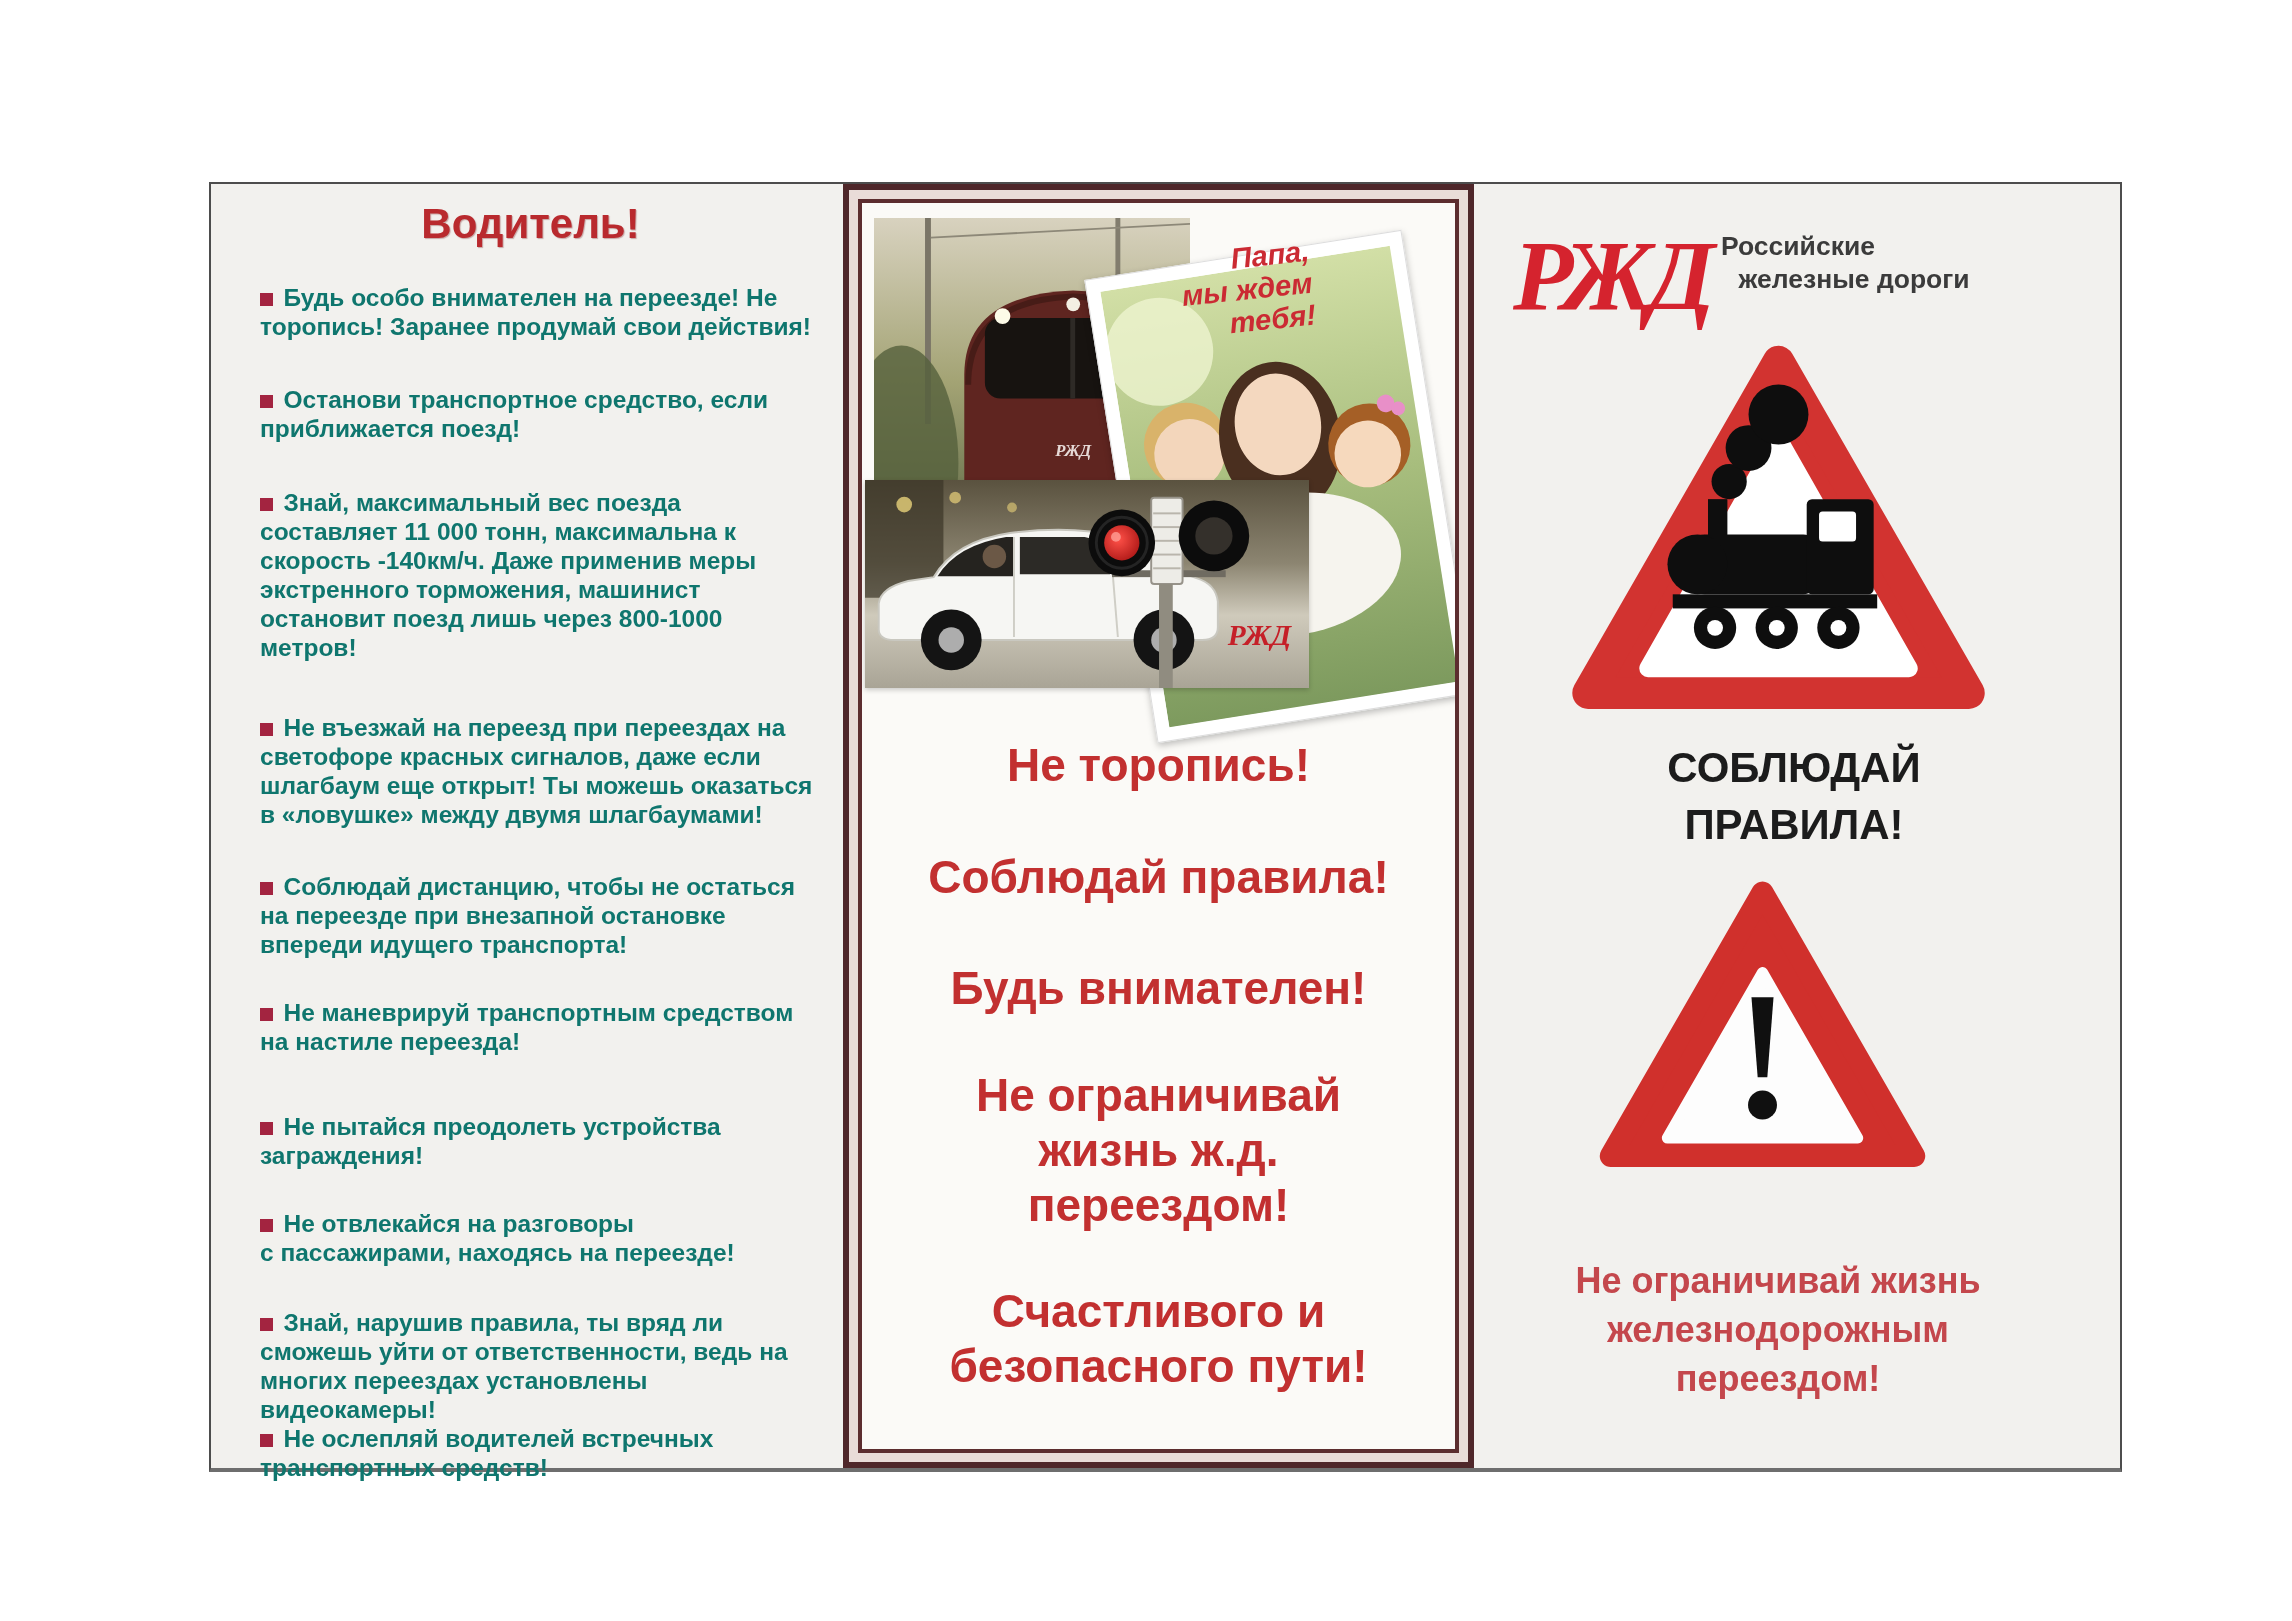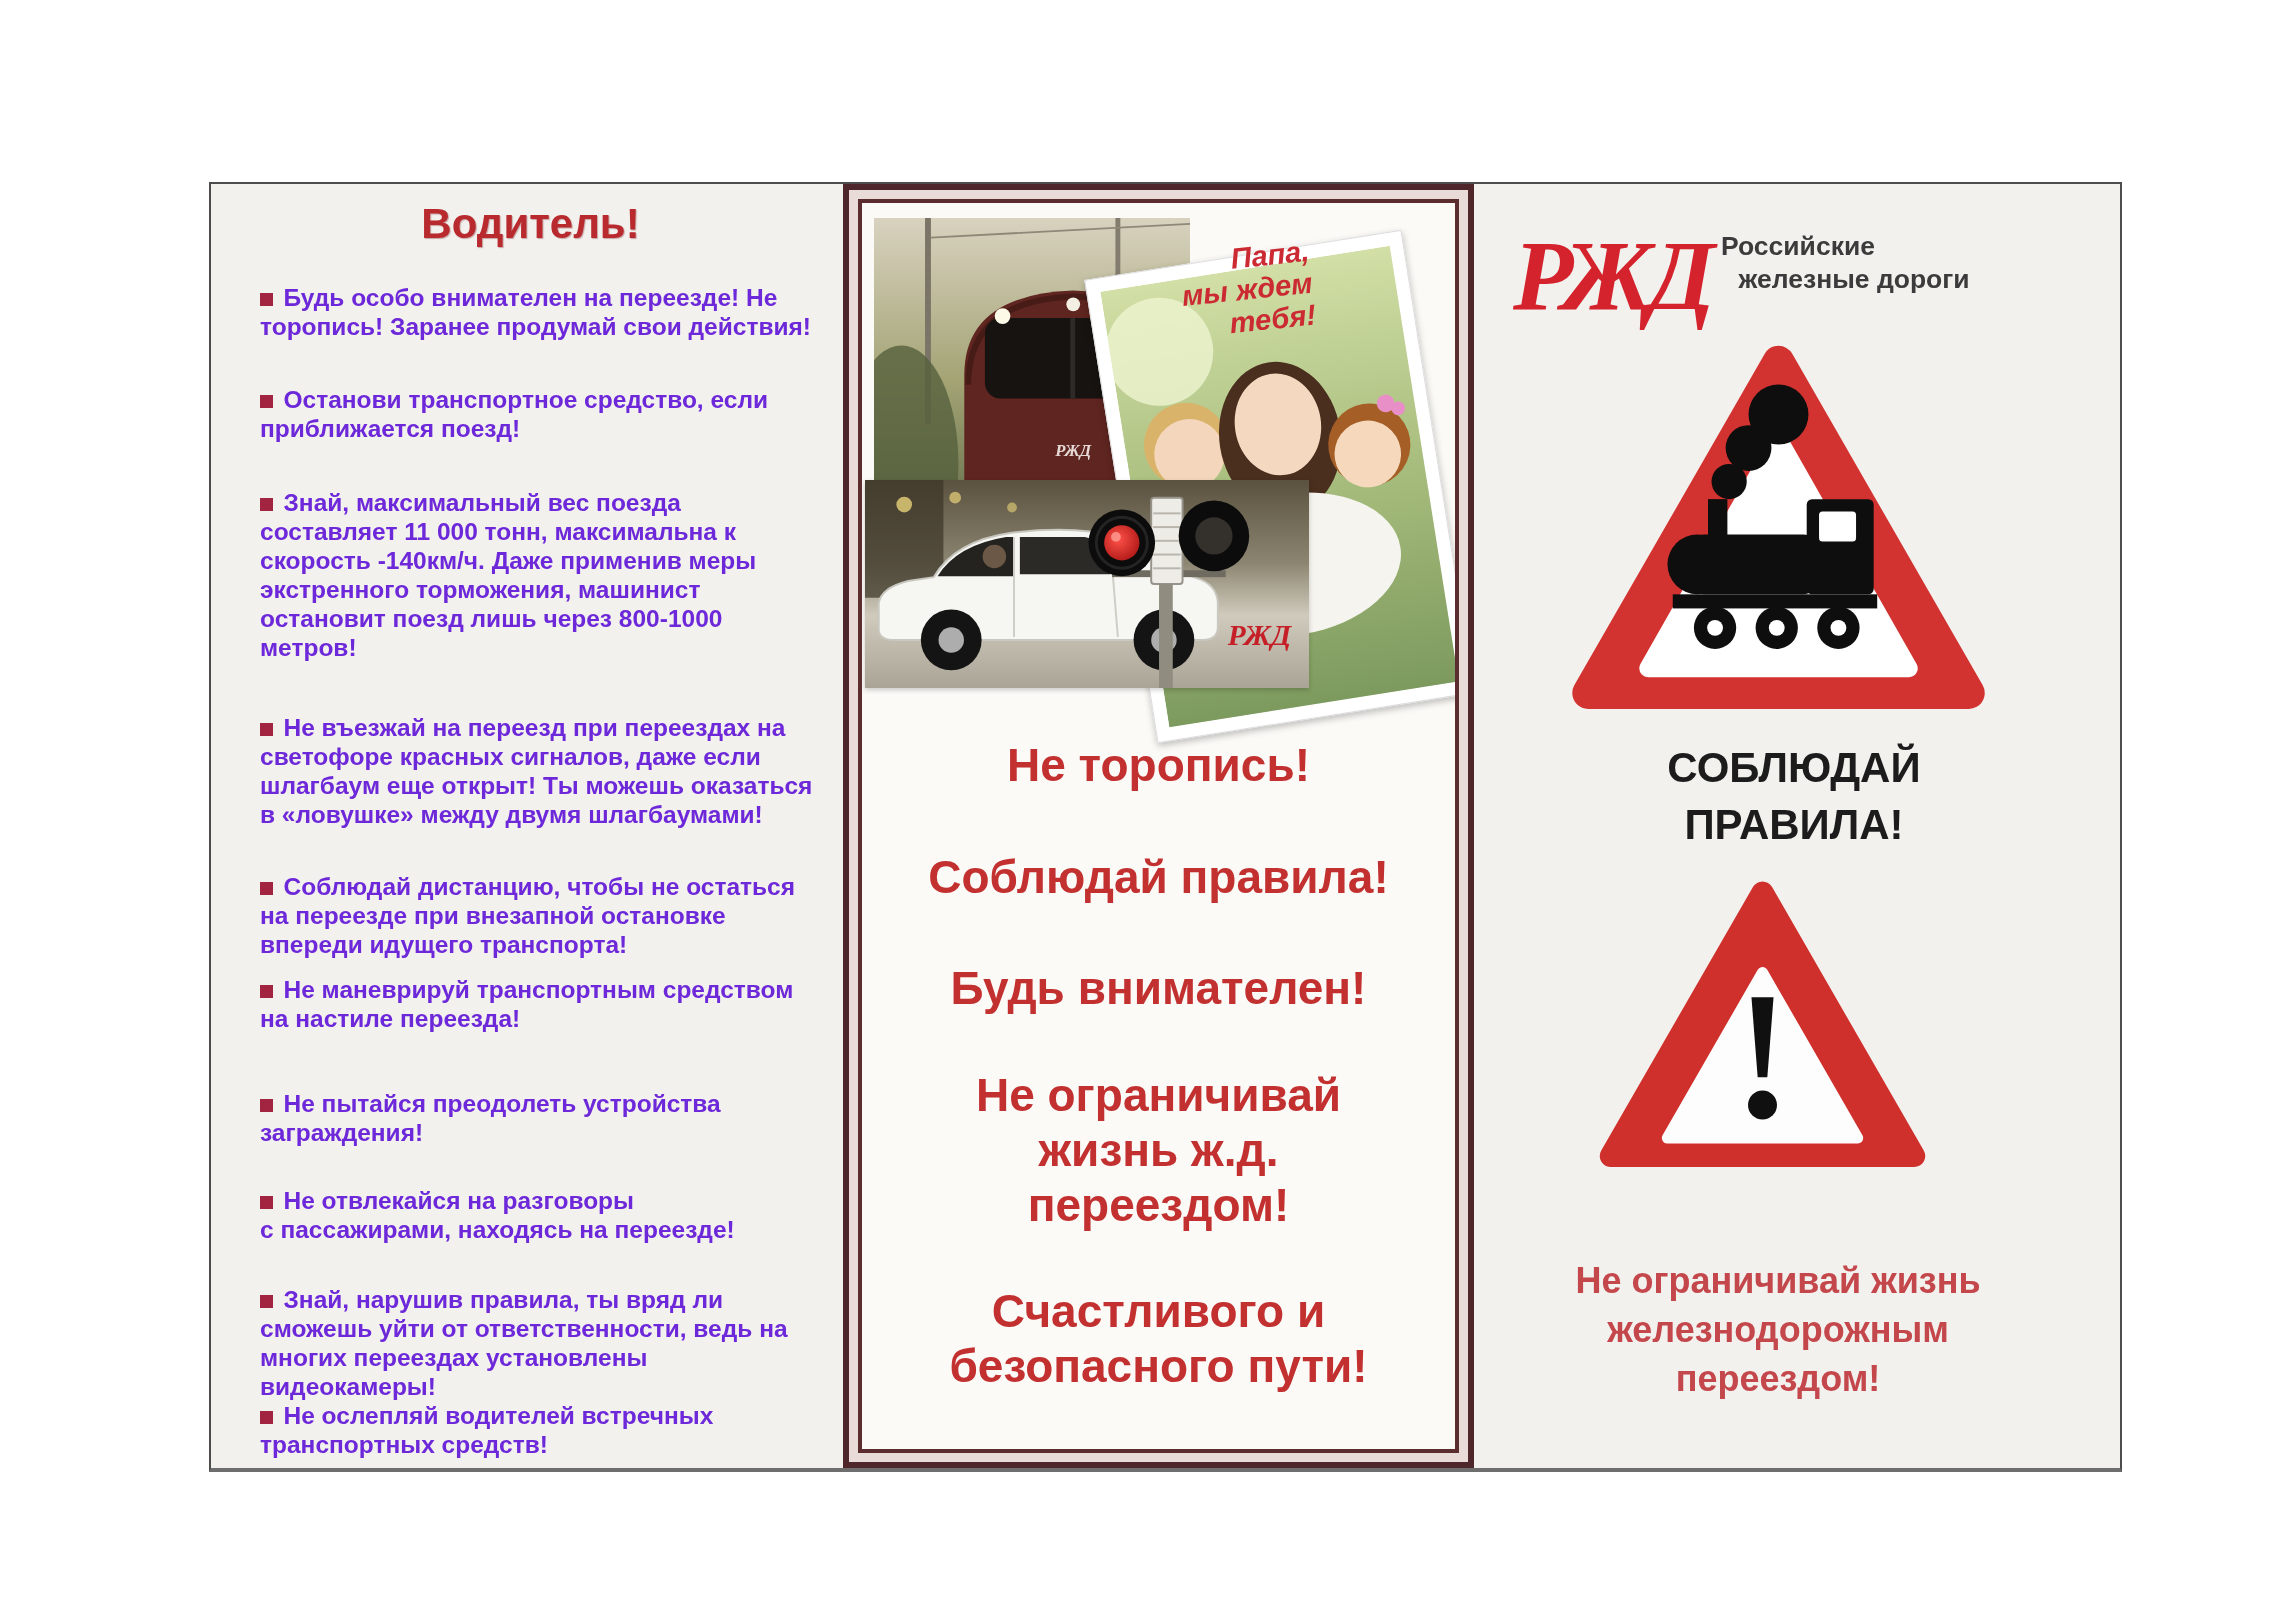--- a/index.html
+++ b/index.html
@@ -13,21 +13,21 @@
     box-sizing:border-box;
   }
   
   .left-panel{position:absolute;left:0;top:0;width:639px;height:100%;}
   .panel-title{
     position:absolute;left:0;top:15.7px;width:100%;text-align:center;
     font-size:42px;font-weight:bold;color:#b92a2e;
     text-shadow:1px 1px 1px rgba(120,30,30,.35);
   }
   .bullets{position:absolute;left:49px;top:99px;width:567px;}
-  .bullet{font-size:24.5px;line-height:29px;font-weight:bold;color:#6d28d9;margin:0;}
+  .bullet{font-size:24.5px;line-height:29px;font-weight:bold;color:#0f766e;margin:0;}
   .bullet .txt{white-space:pre-line;}
   .sq{display:inline-block;width:12.7px;height:12.7px;background:#a32440;margin-right:10.8px;}
   
   .center-frame{
     position:absolute;left:632px;top:0;width:631px;height:100%;
     box-sizing:border-box;border:6.9px solid #4f272a;padding:8.8px;background:#e9dcd8;
   }
   .center-inner{
     width:100%;height:100%;box-sizing:border-box;border:4.9px solid #5c2d2f;
     background:#fbfaf7;position:relative;overflow:hidden;
@@ -86,21 +86,21 @@
       <p class="bullet" style="margin-bottom:51px"><span class="sq"></span><span class="txt">Знай, максимальный вес поезда
 составляет 11 000 тонн, максимальна к
 скорость -140км/ч. Даже применив меры
 экстренного торможения, машинист
 остановит поезд лишь через 800-1000
 метров!</span></p>
       <p class="bullet" style="margin-bottom:43px"><span class="sq"></span><span class="txt">Не въезжай на переезд при переездах на
 светофоре красных сигналов, даже если
 шлагбаум еще открыт! Ты можешь оказаться
 в «ловушке» между двумя шлагбаумами!</span></p>
-      <p class="bullet" style="margin-bottom:16px"><span class="sq"></span><span class="txt">Соблюдай дистанцию, чтобы не остаться
+      <p class="bullet" style="margin-bottom:39px"><span class="sq"></span><span class="txt">Соблюдай дистанцию, чтобы не остаться
 на переезде при внезапной остановке
 впереди идущего транспорта!</span></p>
       <p class="bullet" style="margin-bottom:56px"><span class="sq"></span><span class="txt">Не маневрируй транспортным средством
 на настиле переезда!</span></p>
       <p class="bullet" style="margin-bottom:39px"><span class="sq"></span><span class="txt">Не пытайся преодолеть устройства
 заграждения!</span></p>
       <p class="bullet" style="margin-bottom:41px"><span class="sq"></span><span class="txt">Не отвлекайся на разговоры
 с пассажирами, находясь на переезде!</span></p>
       <p class="bullet"><span class="sq"></span><span class="txt">Знай, нарушив правила, ты вряд ли
 сможешь уйти от ответственности, ведь на

